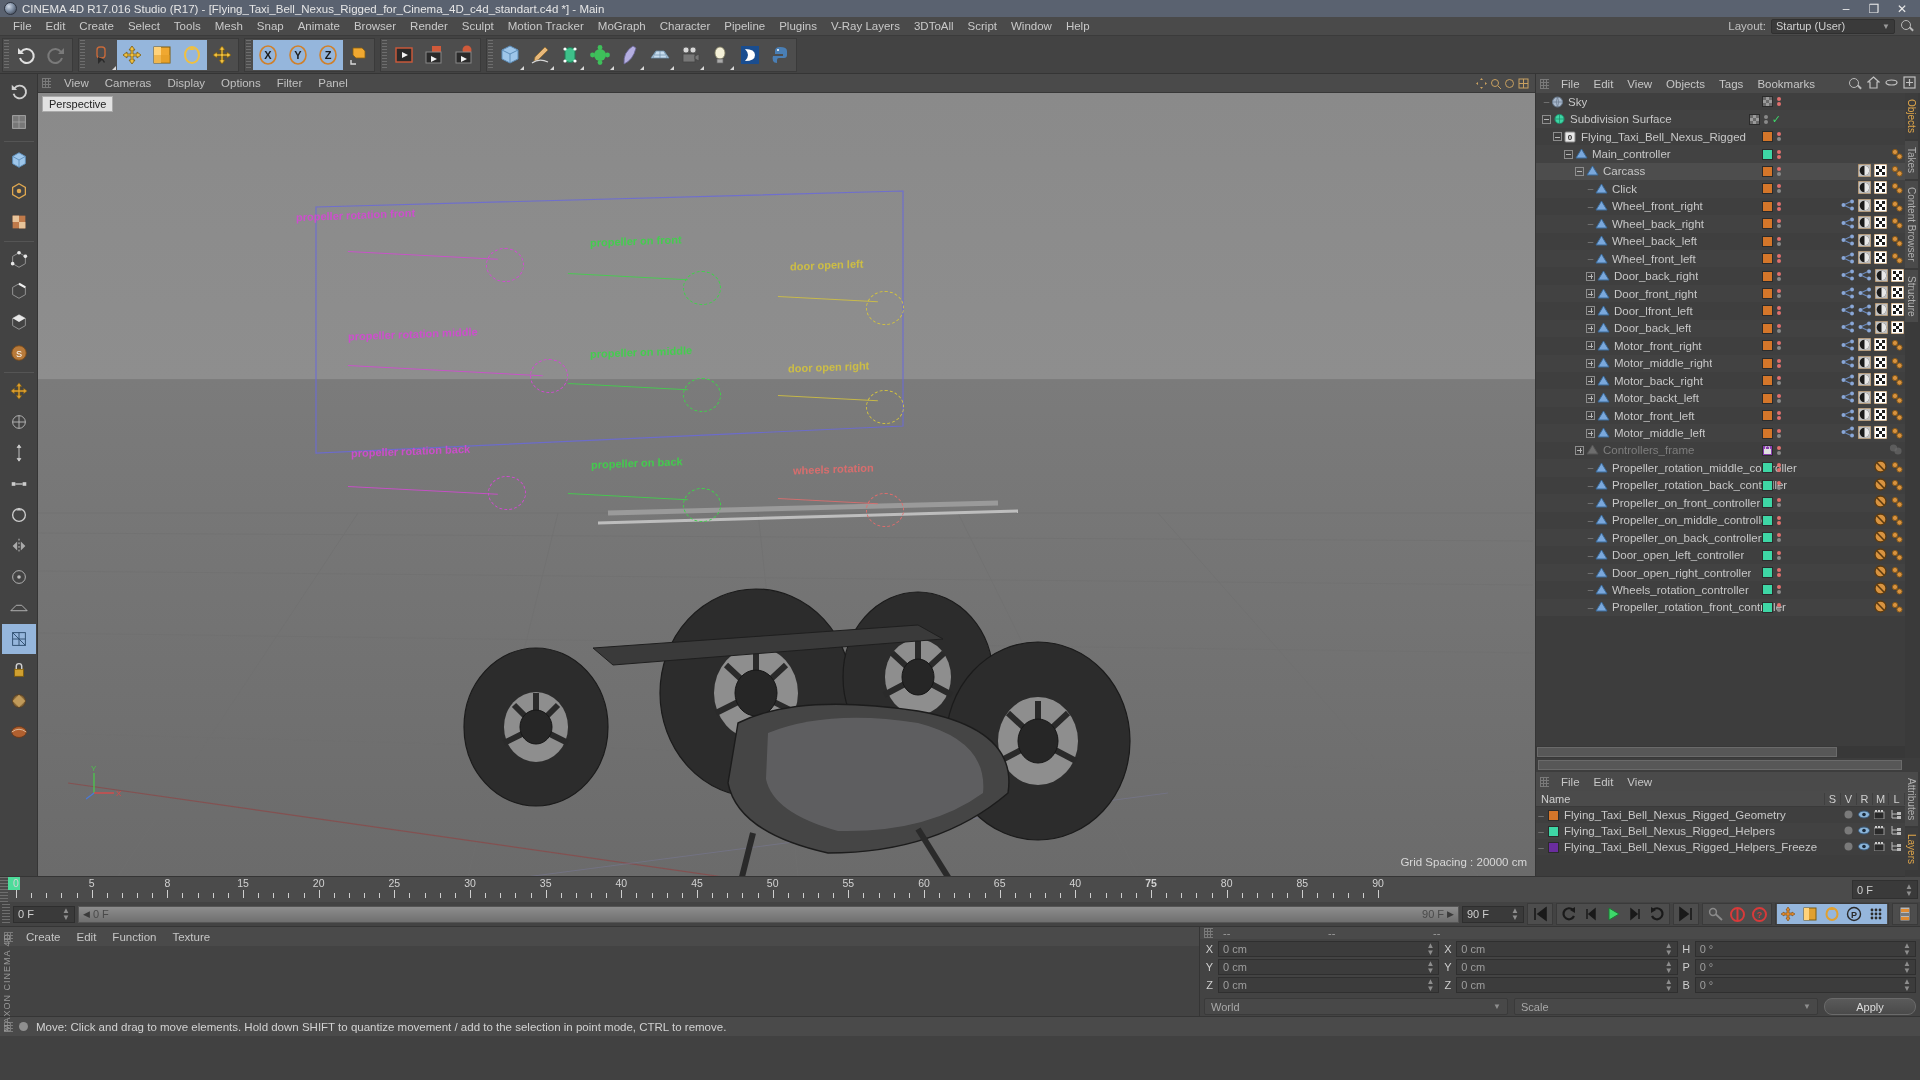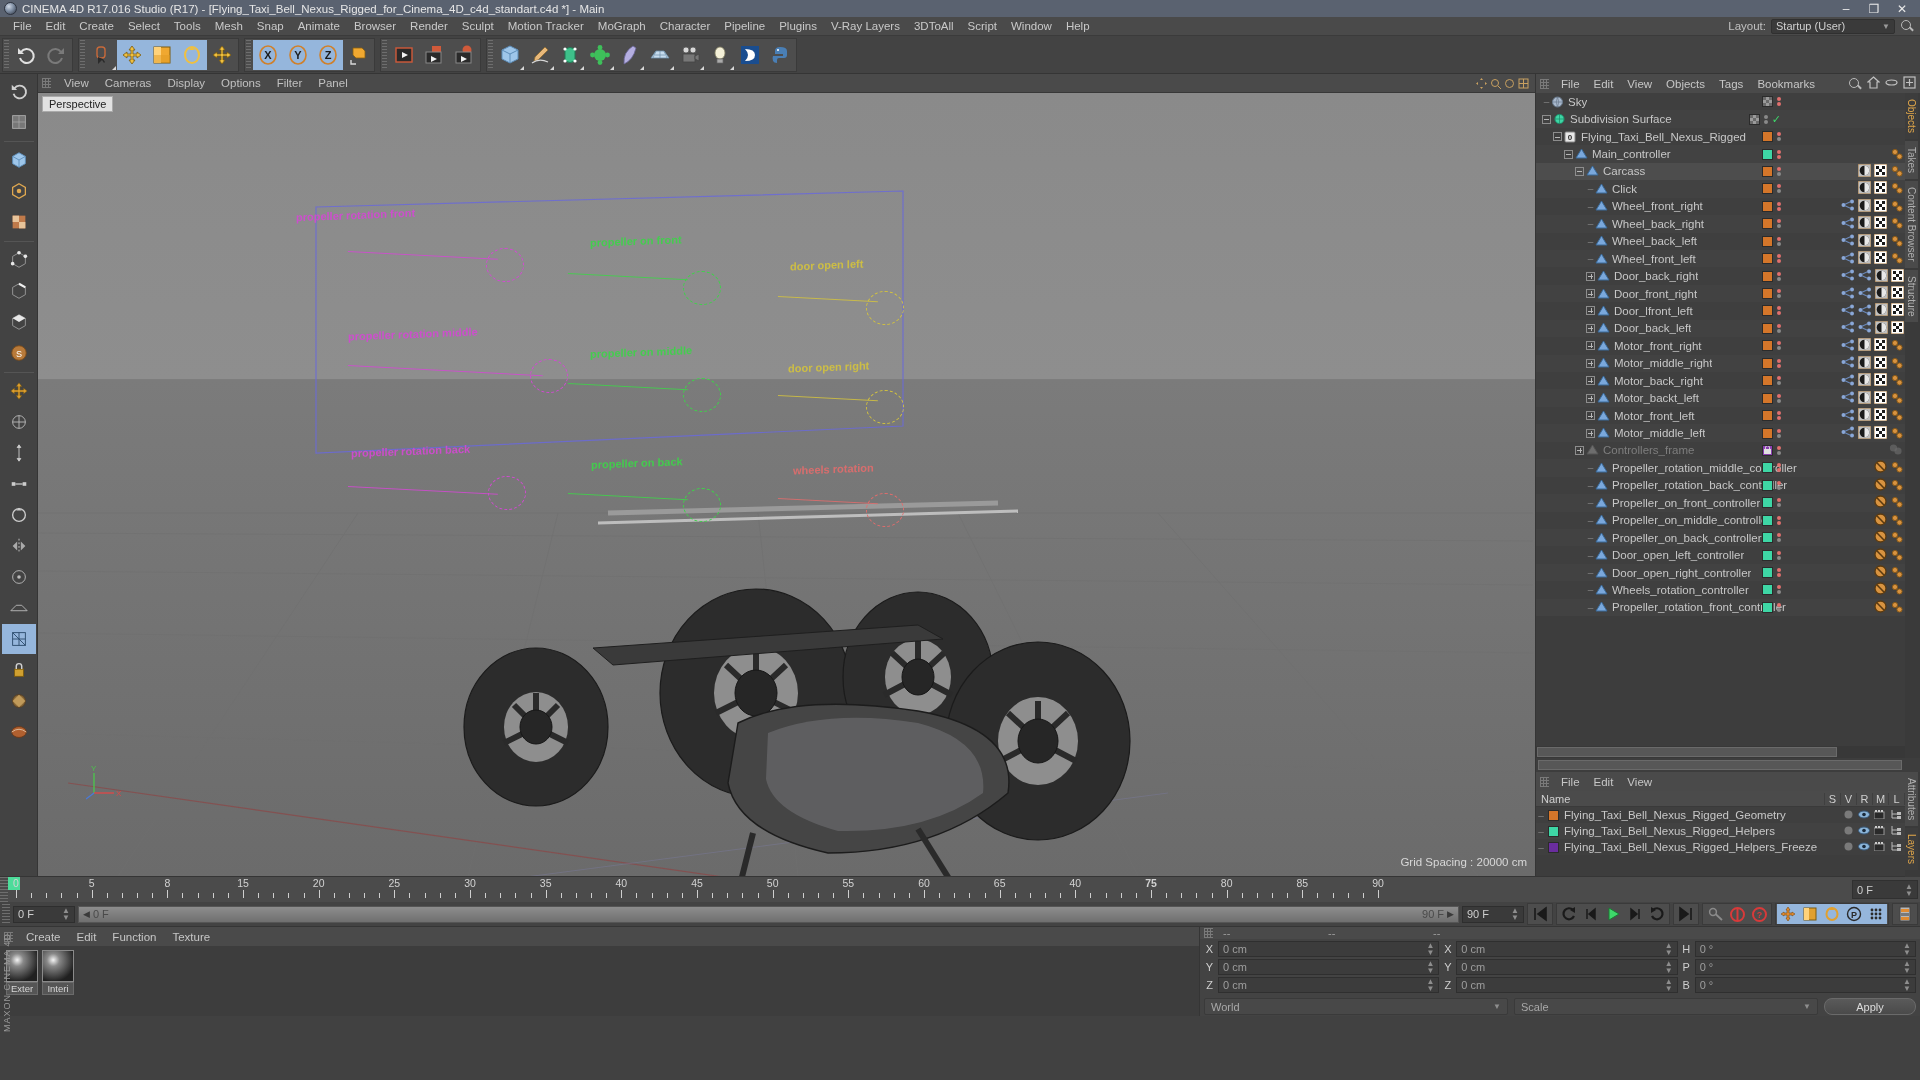--- a/index.html
+++ b/index.html
@@ -2144,30 +2144,20 @@
         <div class="vgrip" style="width:9px;height:10px;margin-right:5px;background:
            repeating-linear-gradient(90deg,#7a7a7a 0 1px, transparent 1px 3px),
            repeating-linear-gradient(0deg,#7a7a7a 0 1px, transparent 1px 3px);"></div>
         <div id="matmenu" style="display:flex;">
             <div class="mi">Create</div>
             <div class="mi">Edit</div>
             <div class="mi">Function</div>
             <div class="mi">Texture</div>
           </div>
       </div>
-      <div class="mat-body" id="matbody">
-          <div class="matchip">
-            <div class="matsphere"></div>
-            <div class="matname">Exter</div>
-          </div>
-          <div class="matchip">
-            <div class="matsphere"></div>
-            <div class="matname">Interi</div>
-          </div>
-        </div>
     </div>
 
     <div class="coordmgr">
       <div class="coord-top">
         <div class="vgrip" style="width:9px;height:10px;margin-right:10px;background:
            repeating-linear-gradient(90deg,#7a7a7a 0 1px, transparent 1px 3px),
            repeating-linear-gradient(0deg,#7a7a7a 0 1px, transparent 1px 3px);"></div>
         <span style="width:105px;">--</span>
         <span style="width:105px;">--</span>
         <span style="width:105px;">--</span>
@@ -2232,14 +2222,19 @@
         </div>
         <div class="csel">
           <span>Scale</span>
           <span class="car">▼</span>
         </div>
         <div class="cbtn">Apply</div>
       </div>
     </div>
   </div>
 
+  <div class="statusbar">
+    <div class="sb-grip"></div>
+    <div class="sb-dot"></div>
+    <div>Move: Click and drag to move elements. Hold down SHIFT to quantize movement / add to the selection in point mode, CTRL to remove.</div>
+  </div>
 
 </div>
 
 </body></html>

